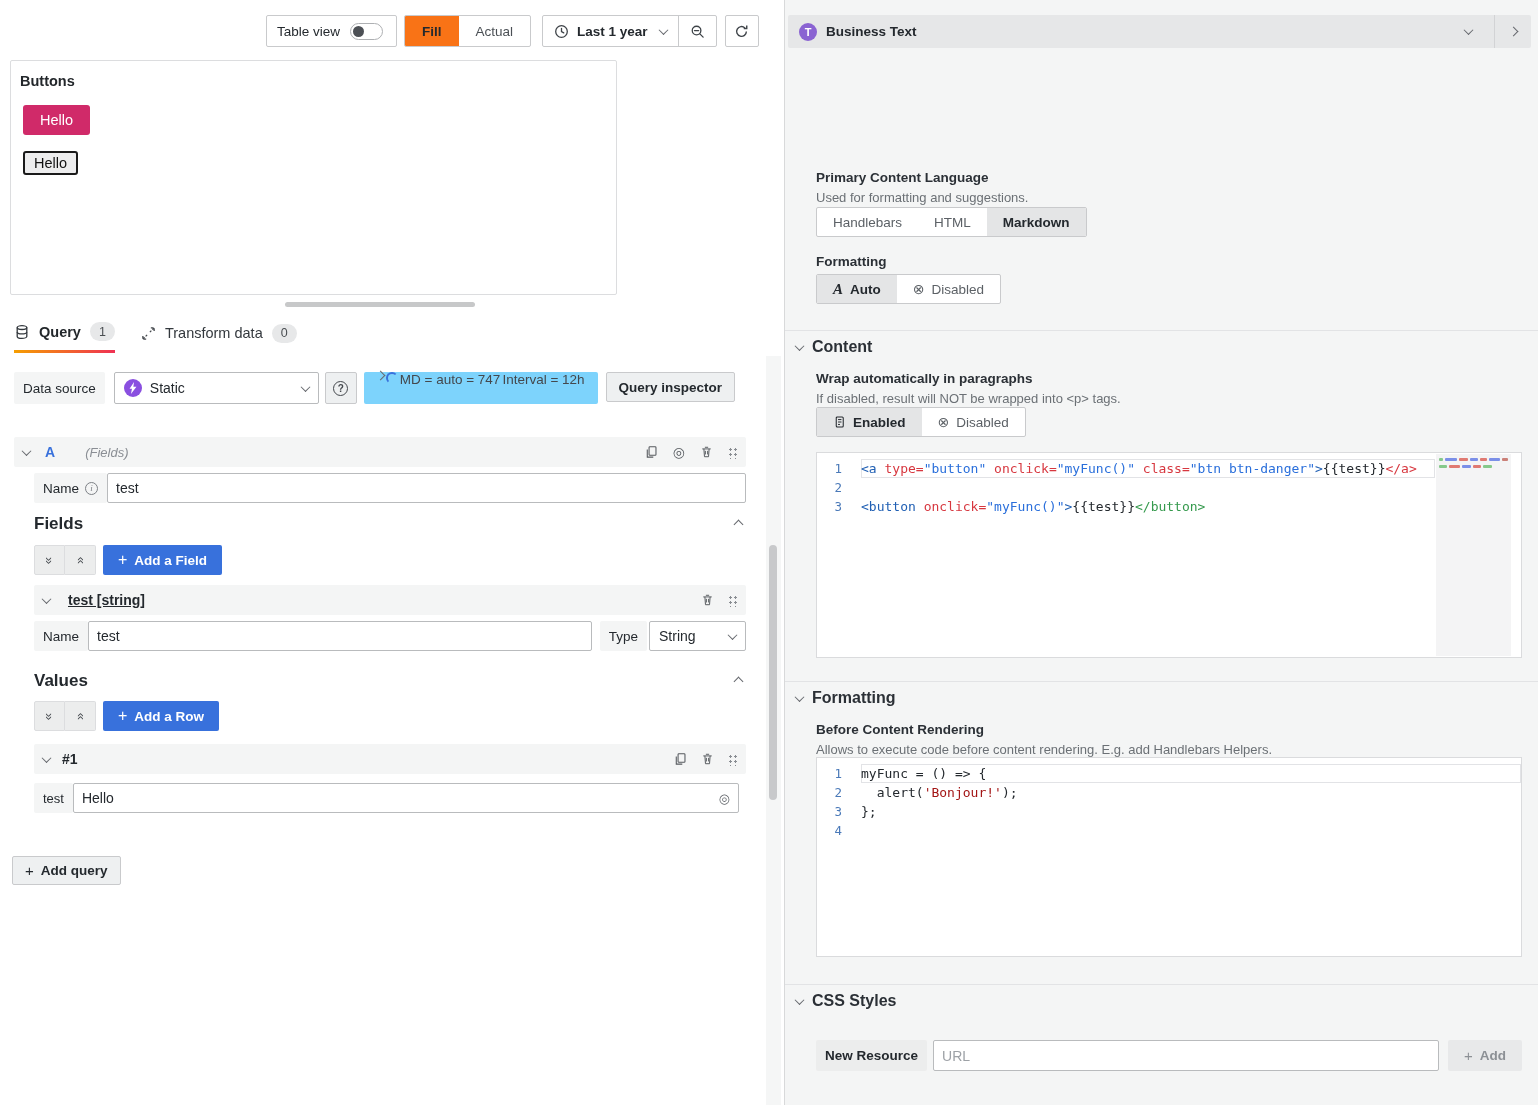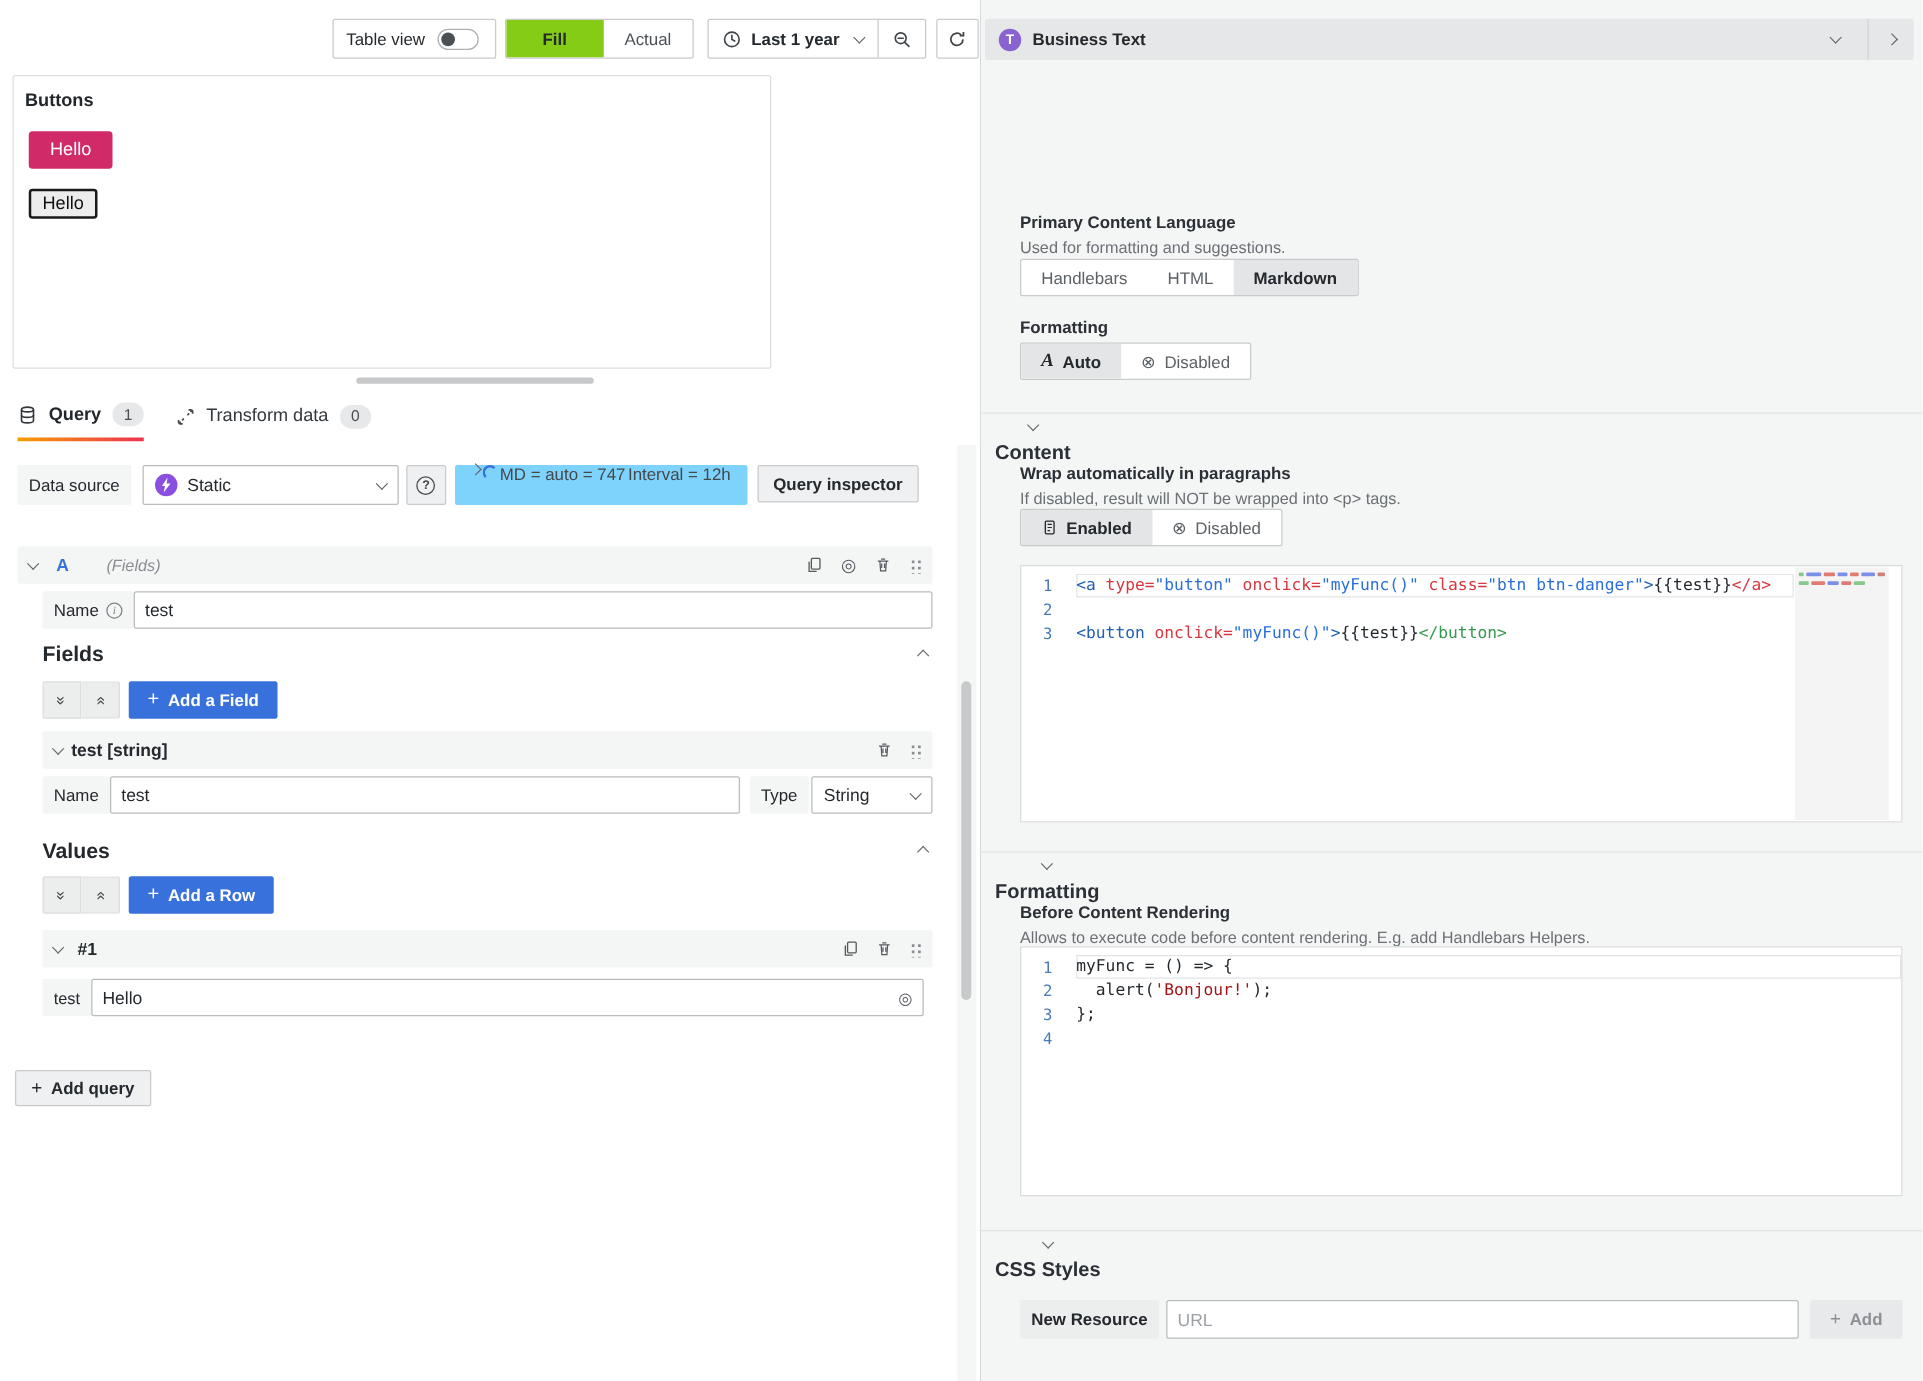--- a/index.html
+++ b/index.html
@@ -22,21 +22,21 @@
   .inline-label { display:inline-flex; align-items:center; gap:6px; background:#f4f5f5; padding:0 9px;
     font-size:13.5px; border-radius:2px; height:100%; }
   .ginput { display:flex; align-items:center; flex:1; background:#fff; border:1px solid #b9bbbd;
     border-radius:2px; height:100%; padding:0 8px; font-size:14px; }
   .ginput input { border:none; outline:none; width:100%; font:inherit; color:#24292e; background:transparent; }
   .ginput input::placeholder { color:#9da1a6; }
   .card-h { background:#f4f5f5; height:30px; display:flex; align-items:center; padding:0 9px; border-radius:2px; }
   .icon-act { color:#55595e; display:inline-flex; align-items:center; cursor:pointer; }
   .dots { width:9px; height:13px; background-image:radial-gradient(#898d92 1.1px, transparent 1.3px);
     background-size:5px 5px; background-position:0 1px; }
-  .section-h { display:flex; align-items:center; gap:9px; font-size:16px; font-weight:bold; color:#2b3036;flex-direction:column; }
+  .section-h { display:flex; align-items:center; gap:9px; font-size:16px; font-weight:bold; color:#2b3036; }
   .opt-label { font-size:13.5px; font-weight:bold; color:#2b3036; }
   .opt-desc { font-size:13px; color:#6b7075; margin-top:3px; }
   .radio-group { display:inline-flex; height:30px; background:#fff; border:1px solid #c9cacc; border-radius:2px; overflow:hidden; }
   .radio-group .seg { display:inline-flex; align-items:center; gap:7px; padding:0 16px; font-size:13.5px;
     color:#5c6166; cursor:pointer; white-space:nowrap; }
   .radio-group .seg.sel { background:#e4e5e6; color:#24292e; font-weight:bold; }
   .badge { display:inline-flex; align-items:center; justify-content:center; min-width:25px; height:19px;
     padding:0 7px; background:#e7e8e9; border-radius:10px; font-size:12.5px; color:#4a4e52; }
 
   
@@ -60,21 +60,21 @@
 <div id="left-pane">
 
   <div class="abs" style="top:15px; left:266px; height:32px; display:flex;">
     <div style="display:flex; align-items:center; gap:10px; padding:0 10px; width:131px; border:1px solid #c9cacc; border-radius:2px;">
       <span style="font-size:13.5px;">Table view</span>
       <span style="position:relative; width:33px; height:17px; border:1px solid #aeb0b3; border-radius:9px; background:#fff; display:inline-block;">
         <span style="position:absolute; left:2px; top:2px; width:11px; height:11px; border-radius:50%; background:#4c5055;"></span>
       </span>
     </div>
     <div style="display:flex; margin-left:7px; border:1px solid #c9cacc; border-radius:2px; overflow:hidden; align-items:stretch;">
-      <span style="display:flex; align-items:center; padding:0 29px; background:#84cc16; font-weight:bold; font-size:13.5px;">Fill</span>
+      <span style="display:flex; align-items:center; padding:0 17px; background:#f97316; font-weight:bold; font-size:13.5px;">Fill</span>
       <span style="display:flex; align-items:center; padding:0 17px; font-size:13.5px; color:#4b5055;">Actual</span>
     </div>
     <div style="display:flex; margin-left:11px; border:1px solid #c9cacc; border-radius:2px; overflow:hidden;">
       <span style="display:flex; align-items:center; gap:8px; padding:0 11px;">
         <svg width="15" height="15" viewBox="0 0 16 16">
           <circle cx="8" cy="8" r="6.2" fill="none" stroke="#3f4449" stroke-width="1.4"></circle>
           <path d="M8 4.6V8l2.4 1.4" fill="none" stroke="#3f4449" stroke-width="1.4" stroke-linecap="round"></path>
         </svg>
         <span style="font-weight:bold; font-size:13.5px;">Last 1 year</span>
         <span class="chev down" style="margin-left:4px;"></span>
@@ -200,21 +200,21 @@
       <span style="display:inline-block; transform:rotate(-90deg); color:#44484d; font-size:13px;">»</span>
     </span>
     <span class="btn-blue" style="margin-left:7px;">
       <span style="font-size:16px; font-weight:normal;">+</span>
       <span>Add a Field</span>
     </span>
   </div>
 
   <div class="abs card-h" style="top:585px; left:34px; width:712px;">
     <span class="chev down"></span>
-    <span style="margin-left:7px; font-weight:bold;">test [string]</span>
+    <span style="margin-left:18px; font-weight:bold;text-decoration:underline;">test [string]</span>
     <span style="margin-left:auto; display:flex; align-items:center; gap:14px;">
       <span class="icon-act">
         <svg width="13" height="14" viewBox="0 0 16 16">
           <path d="M6 2.2h4M2.8 4.2h10.4M4.8 4.2l.7 9.6h5l.7-9.6M6.6 6.6v4.4M9.4 6.6v4.4" fill="none" stroke="currentColor" stroke-width="1.2"></path>
         </svg>
       </span>
       <span class="dots"></span>
     </span>
   </div>
   <div class="abs" style="top:621px; left:34px; width:712px; height:30px; display:flex;">

